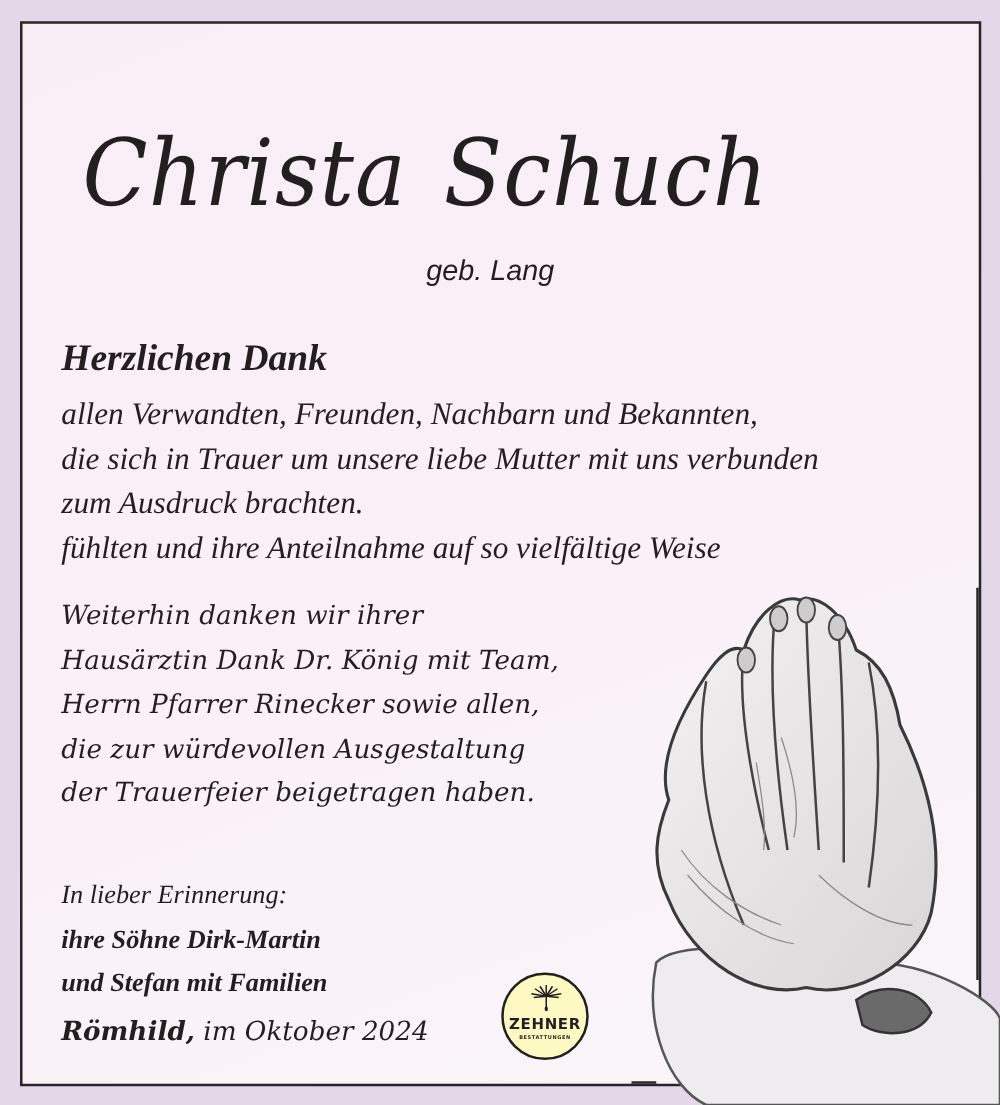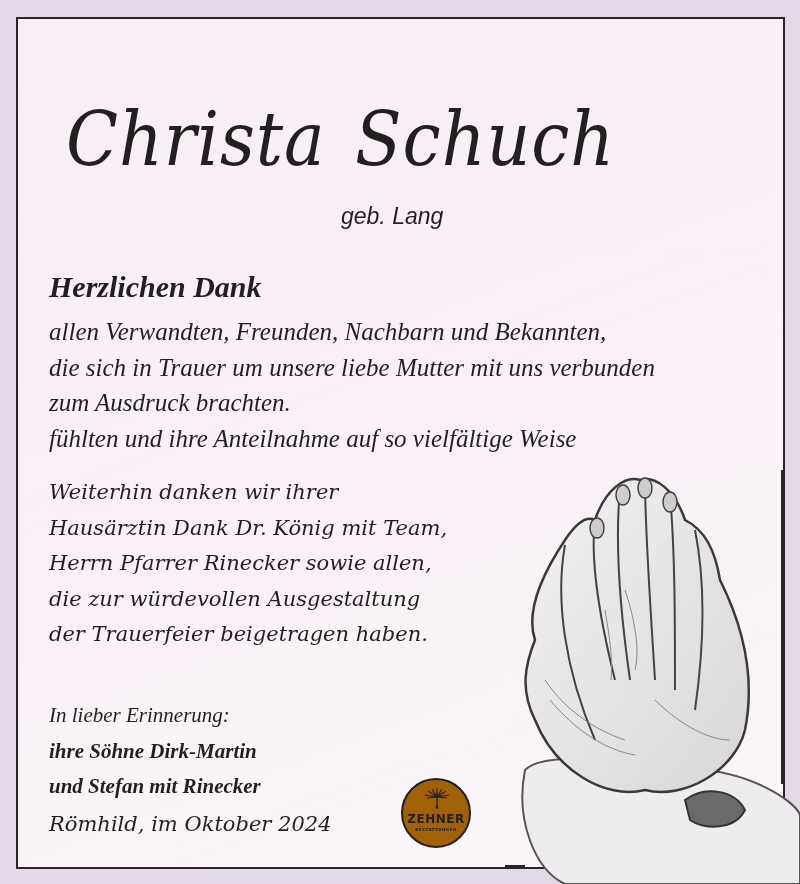--- a/index.html
+++ b/index.html
@@ -39,25 +39,25 @@
       font-size:25px; line-height:35.5px; white-space:nowrap;
     }
     .p1 { top:314px; }
     .p2 { top:475px; font-family:"DejaVu Serif", serif; font-size:21px; line-height:35.5px; }
     .p3 { top:698px; font-family:Liberation Serif, serif; font-size:21px; line-height:35.5px; }
     .p3 .strong { font-weight:bold; }
     .place {
       position:absolute; left:49px; top:812px;
       font-family:"DejaVu Serif", serif; font-style:italic; font-size:21px; white-space:nowrap;
     }
-    .place b { font-weight:normal;text-align:center; }
+    .place b { font-weight:bold;text-align:center; }
     .logo {
       position:absolute; left:401px; top:778px; width:70px; height:70px;
       border:2px solid #231f20; border-radius:50%; box-sizing:border-box;
-      background:#a16207;
+      background:#fef9c3;
       display:flex; flex-direction:column; align-items:center; justify-content:flex-end;
     }
     .logo svg { position:absolute; left:20px; top:6px; }
     .logo .brand {
       font-family:"DejaVu Sans", sans-serif; font-weight:bold; font-size:12px;
       letter-spacing:0.5px; margin-bottom:1px;
     }
     .logo .sub {
       font-family:"DejaVu Sans", sans-serif; font-weight:bold; font-size:4px;
       letter-spacing:0.5px; margin-bottom:14px;
@@ -87,21 +87,21 @@
   <div>Weiterhin danken wir ihrer</div>
   <div>Hausärztin Dank Dr. König mit Team,</div>
   <div>Herrn Pfarrer Rinecker sowie allen,</div>
   <div>die zur würdevollen Ausgestaltung</div>
   <div>der Trauerfeier beigetragen haben.</div>
 </div>
 
 <div class="para p3">
   <div style="font-style:italic">In lieber Erinnerung:</div>
   <div class="strong" style="font-style:italic">ihre Söhne Dirk-Martin</div>
-  <div class="strong" style="font-style:italic">und Stefan mit Rinecker</div>
+  <div class="strong" style="font-style:italic">und Stefan mit Familien</div>
 </div>
 
 <div class="place">
   <b>Römhild,</b>
   <span>im Oktober 2024</span>
 </div>
 
 <div class="logo">
   <svg width="28" height="26" viewBox="0 0 28 26">
     <g stroke="#231f20" stroke-width="1.2" fill="none">

